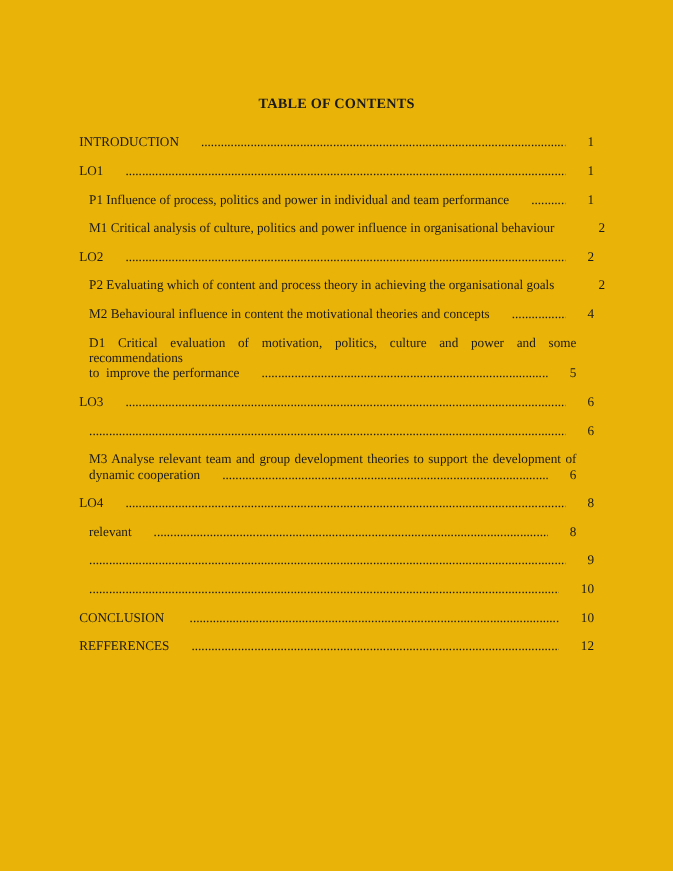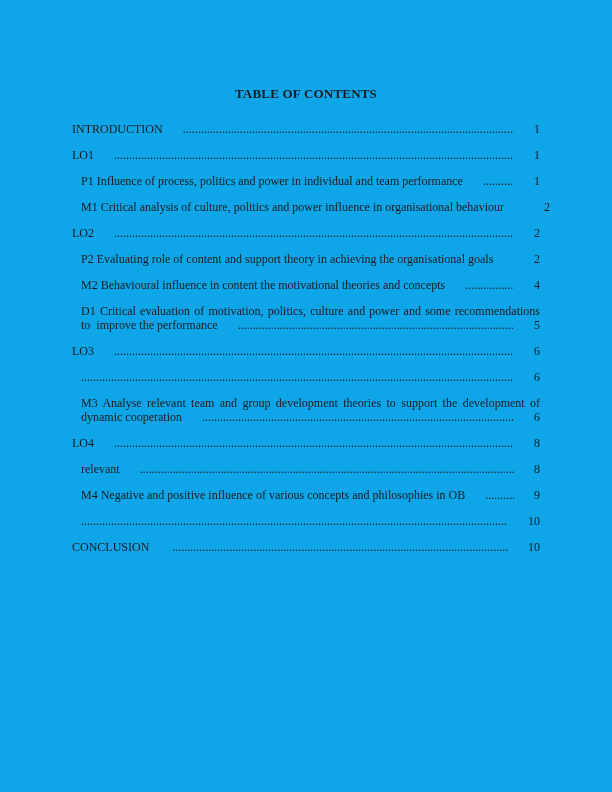--- a/index.html
+++ b/index.html
@@ -4,21 +4,21 @@
 <style>
   html, body {
     margin: 0;
     padding: 0;
     background: #ffffff;
   }
   .page {
     position: relative;
     width: 612px;
     height: 792px;
-    background: #0ea5e9;
+    background: #eab308;
     font-family: "Liberation Serif", "DejaVu Serif", serif;
     color: #1b1b1b;
     overflow: hidden;
     box-sizing: border-box;
     padding: 86px 72px 0 72px;
   }
   .doc-title {
     text-align: center;
     font-weight: bold;
     font-size: 13px;
@@ -48,21 +48,21 @@
     white-space: nowrap;
   }
   .entry .leader::after {
     content: "......................................................................................................................................................................................................................................................................................................";
   }
   .entry .pg {
     flex: 0 0 auto;
   }
   
   .entry2 {
-    margin: 0 0 12px 0;
+    margin: 0 16px 12px 0;
   }
   .entry2 .fline {
     text-align: justify;
     text-align-last: justify;
   }
   .entry2 .entry {
     margin: 0;
     justify-content: center;
   }
   
@@ -101,21 +101,21 @@
         <span class="pg">2</span>
     </div>
 
     <div class="entry l0">
       <span class="txt">LO2</span>
         <span class="leader"></span>
         <span class="pg">2</span>
     </div>
 
     <div class="entry l1">
-      <span class="txt">P2 Evaluating role of content and support theory in achieving the organisational goals</span>
+      <span class="txt">P2 Evaluating which of content and process theory in achieving the organisational goals</span>
         <span class="leader"></span>
         <span class="pg">2</span>
     </div>
 
     <div class="entry l1">
       <span class="txt">M2 Behavioural influence in content the motivational theories and concepts</span>
         <span class="leader"></span>
         <span class="pg">4</span>
     </div>
 
@@ -156,31 +156,35 @@
 
     <div class="entry2 l1">
       <div class="entry">
         <span class="txt">relevant</span>
           <span class="leader"></span>
           <span class="pg">8</span>
       </div>
     </div>
 
     <div class="entry l1">
-      <span class="txt">M4 Negative and positive influence of various concepts and philosophies in OB</span>
         <span class="leader"></span>
         <span class="pg">9</span>
     </div>
 
     <div class="entry l1">
         <span class="leader"></span>
         <span class="pg">10</span>
     </div>
 
     <div class="entry l0">
       <span class="txt">CONCLUSION </span>
         <span class="leader"></span>
         <span class="pg">10</span>
     </div>
 
+    <div class="entry l0">
+      <span class="txt">REFFERENCES</span>
+        <span class="leader"></span>
+        <span class="pg">12</span>
+    </div>
 
   </div>
 </div>
 
 </body></html>

